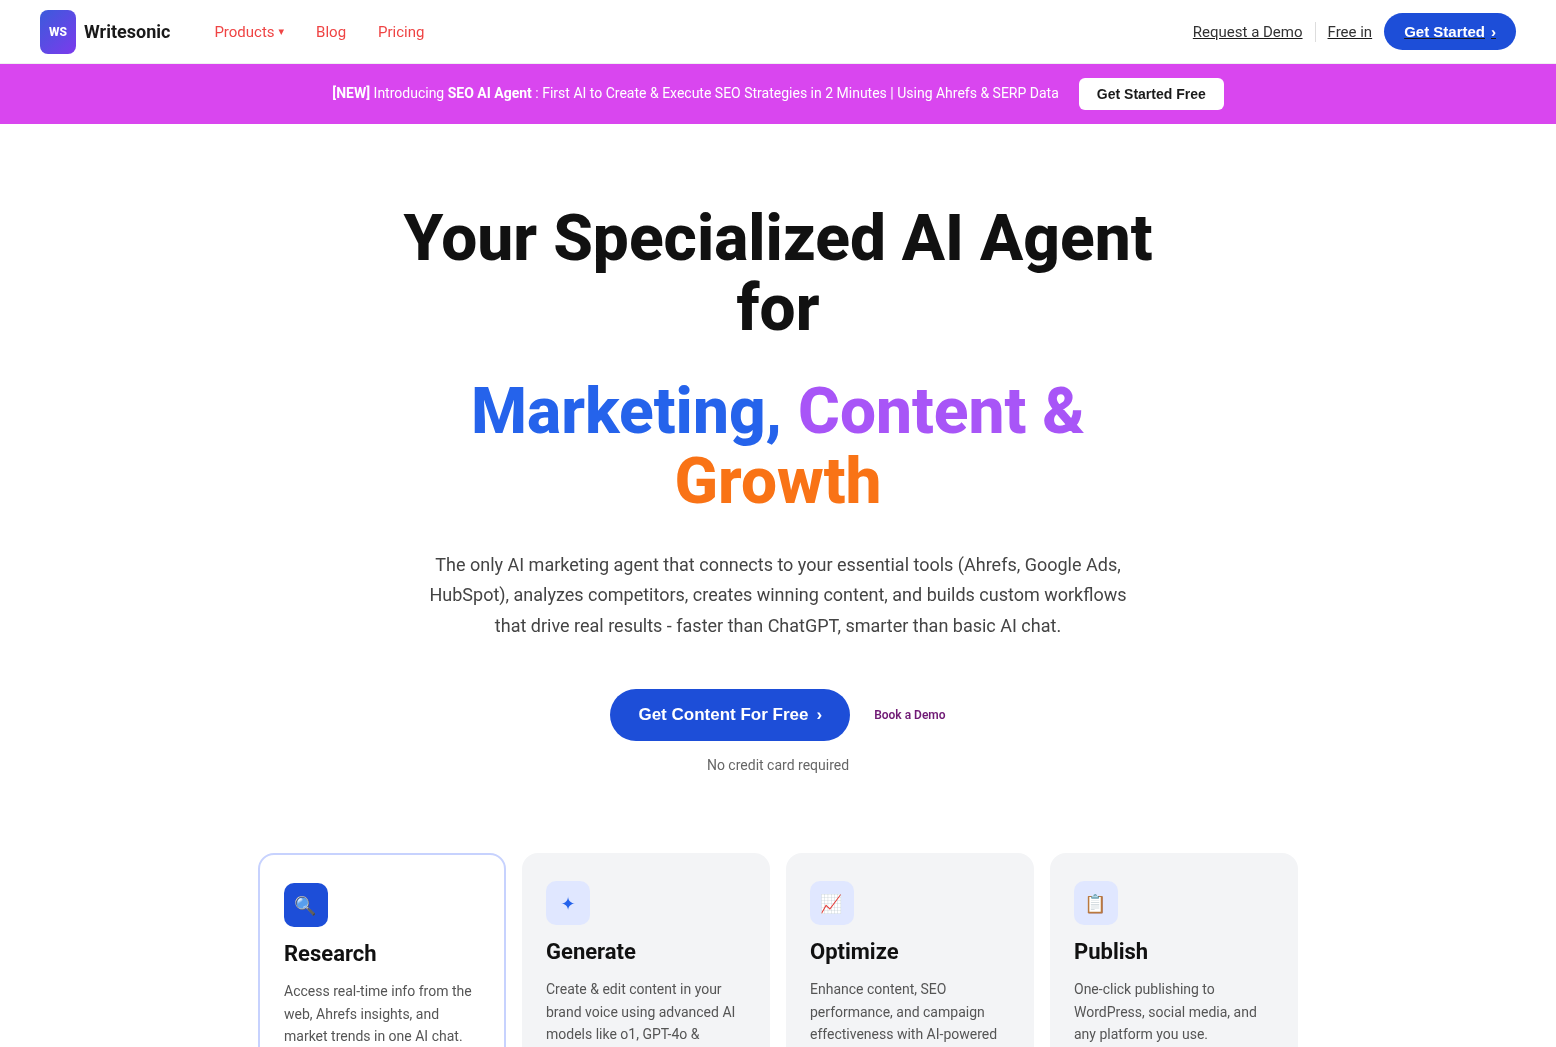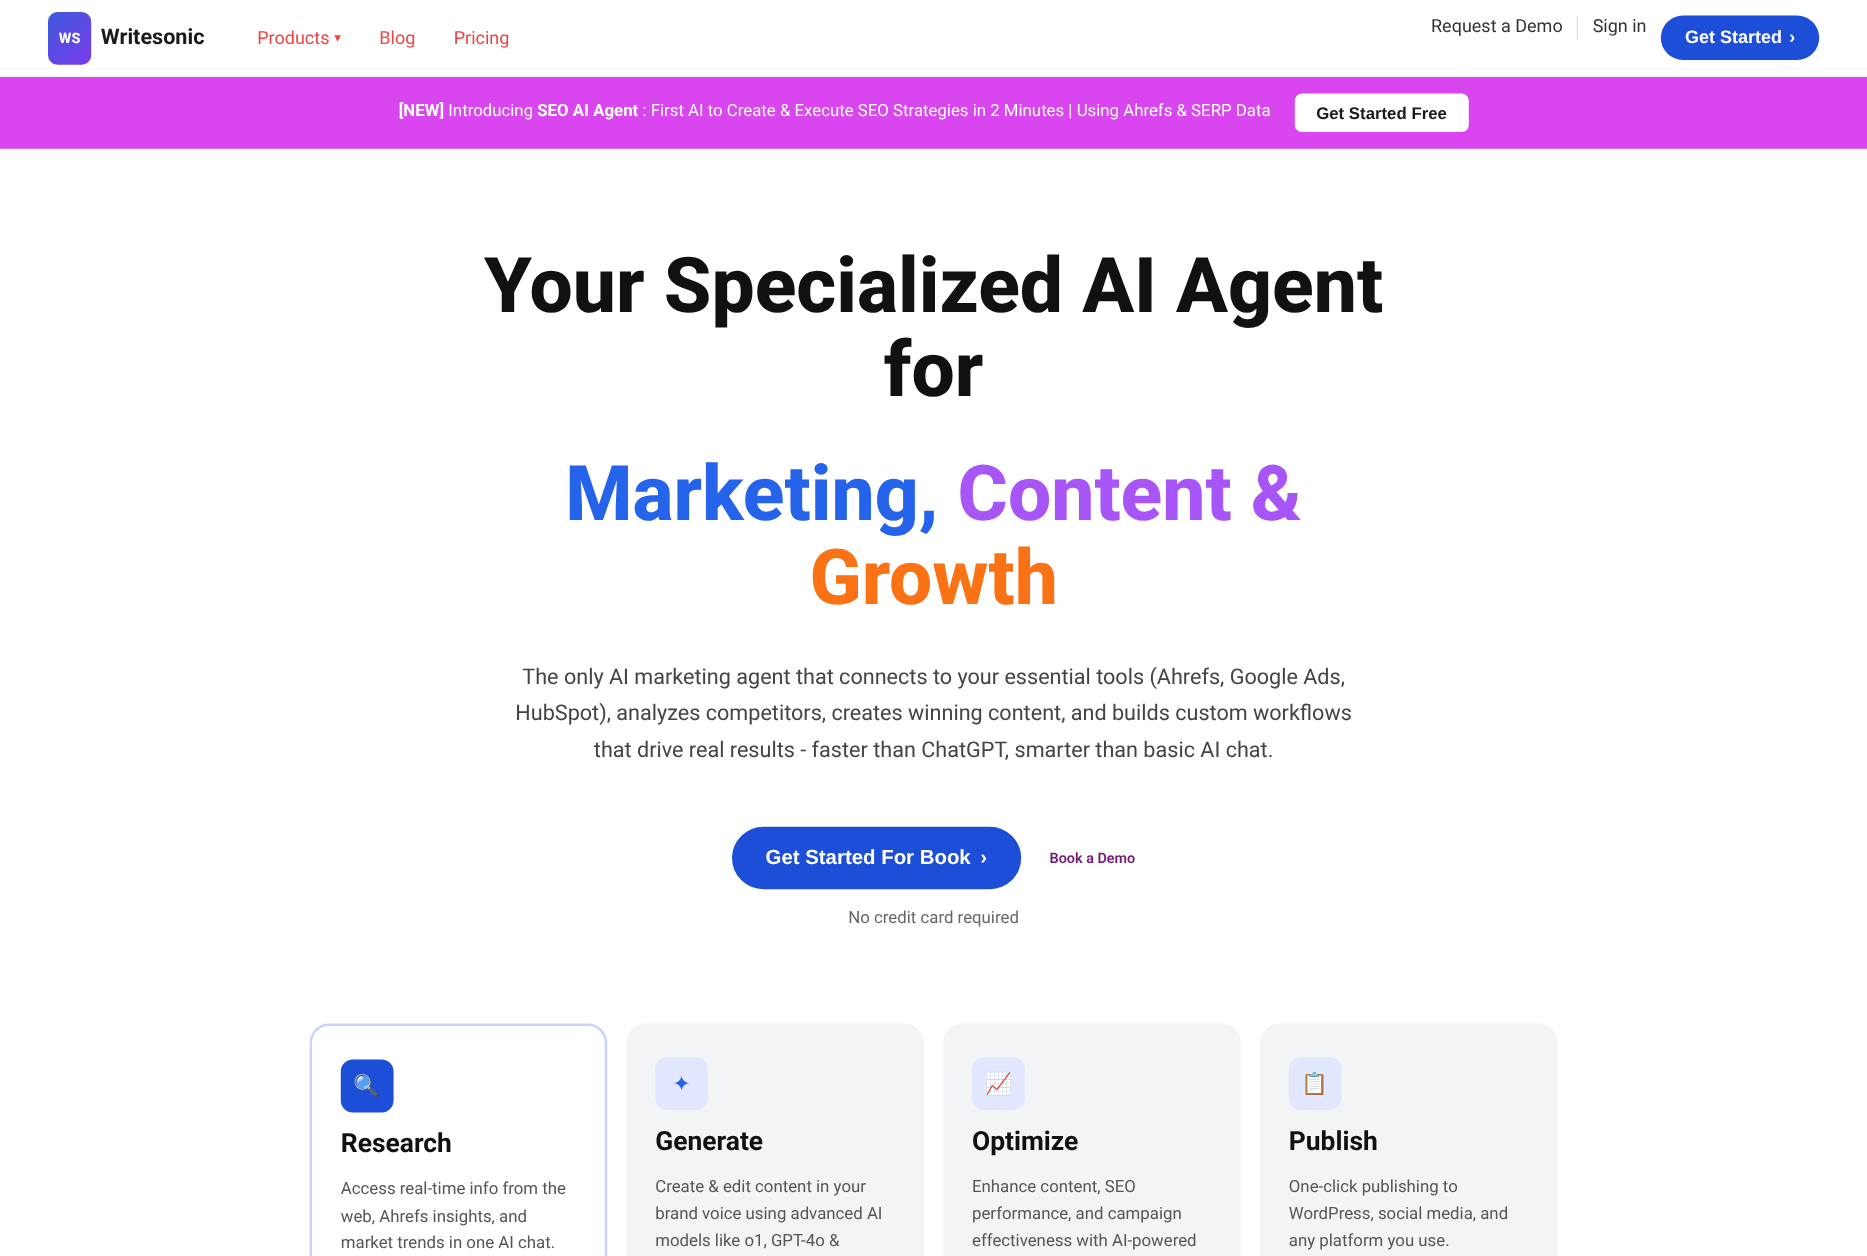--- a/index.html
+++ b/index.html
@@ -18,21 +18,21 @@
       background: linear-gradient(135deg, #3b5bdb, #7c3aed);
       display: flex; align-items: center; justify-content: center;
       color: #fff; font-size: 12px; font-weight: 800;
     }
     .nav-links { display: flex; align-items: center; gap: 8px; }
     .nav-link {
       padding: 6px 12px; font-size: 15px; color: #ef4444; cursor: pointer;
       text-decoration: none; border-radius: 6px; display: flex; align-items: center; gap: 4px;
     }
     .nav-link .chevron { font-size: 11px; }
-    .nav-right { display: flex; gap: 12px; }
+    .nav-right { display: flex; align-items: center; gap: 12px; text-decoration: underline; }
     .btn-request-demo { font-size: 15px; color: #333; cursor: pointer; text-decoration: none; }
     .btn-divider { width: 1px; height: 20px; background: #ddd; }
     .btn-signin { font-size: 15px; color: #333; cursor: pointer; text-decoration: none; }
     .btn-get-started {
       background: #1d4ed8; color: #fff; border: none; padding: 10px 20px;
       border-radius: 24px; font-size: 15px; font-weight: 600; cursor: pointer;
       display: flex; align-items: center; gap: 6px;
     }
 
     
@@ -119,21 +119,21 @@
         <span>Blog</span>
       </a>
       <a class="nav-link" href="#">
         <span>Pricing</span>
       </a>
     </div>
   </div>
   <div class="nav-right">
     <a class="btn-request-demo" href="#">Request a Demo</a>
     <div class="btn-divider"></div>
-    <a class="btn-signin" href="#">Sign in</a>
+    <a class="btn-signin" href="#">Free in</a>
     <button class="btn-get-started">
       <span>Get Started</span>
       <span>›</span>
     </button>
   </div>
 </nav>
 
 <div class="banner">
   <p class="banner-text">
     <span class="new-badge">[NEW]</span>
@@ -147,21 +147,21 @@
 <section class="hero">
   <h1 class="hero-title">Your Specialized AI Agent for</h1>
   <div class="hero-subtitle-line">
     <span class="color-blue">Marketing,</span>
     <span class="color-purple"> Content &amp;</span>
     <span class="color-orange"> Growth</span>
   </div>
   <p class="hero-desc">The only AI marketing agent that connects to your essential tools (Ahrefs, Google Ads, HubSpot), analyzes competitors, creates winning content, and builds custom workflows that drive real results - faster than ChatGPT, smarter than basic AI chat.</p>
   <div class="hero-cta">
     <button class="btn-primary">
-      <span>Get Started For Book</span>
+      <span>Get Content For Free</span>
       <span>›</span>
     </button>
     <a class="btn-demo" href="#">Book a Demo</a>
   </div>
   <p class="no-cc">No credit card required</p>
 </section>
 
 <div class="features" id="feature-cards-container">
     <div class="feature-card active">
       <div class="feature-icon">🔍</div>

